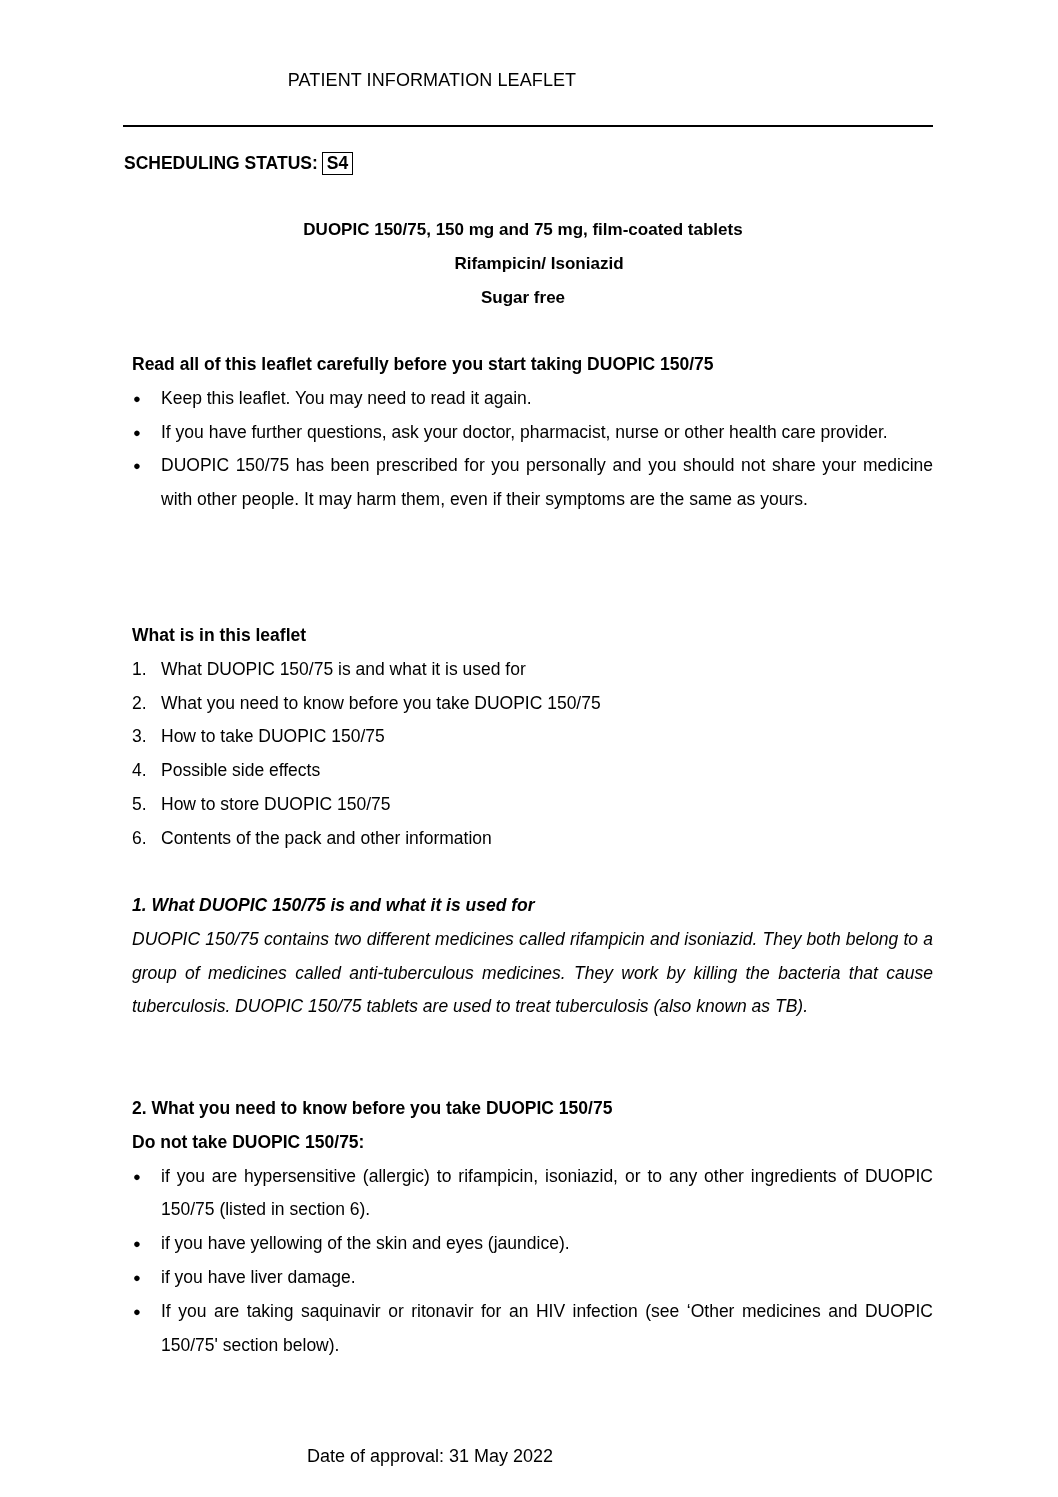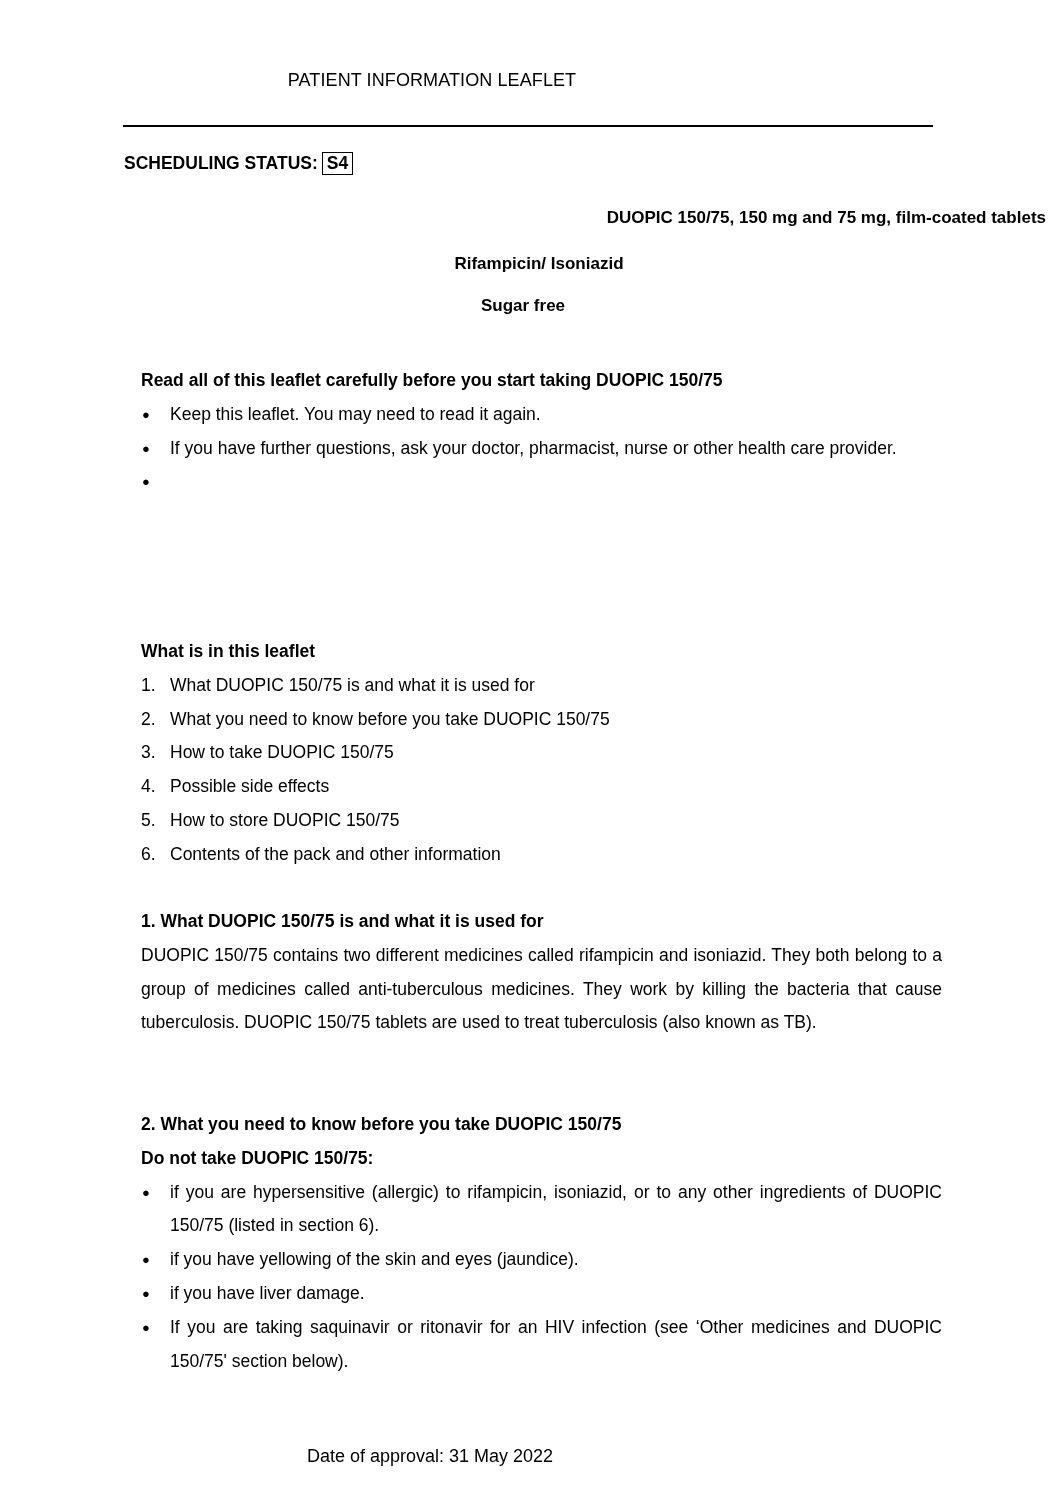--- a/index.html
+++ b/index.html
@@ -5,59 +5,59 @@
   html, body { margin: 0; padding: 0; background: #ffffff; }
   body { width: 1058px; height: 1497px; position: relative; overflow: hidden;
          font-family: "Liberation Sans", sans-serif; color: #000; font-size: 17.5px; }
   .abs { position: absolute; }
   .header { left: 0; width: 864px; top: 70px; text-align: center; font-size: 18px; letter-spacing: 0.1px; }
   .rule { left: 123px; width: 810px; top: 125px; height: 2px; background: #000; }
   .sched { left: 124px; top: 152px; font-weight: bold; font-size: 17.5px; }
   .sched .box { display: inline-block; border: 1.3px solid #000; padding: 0 4px; line-height: 21px; margin-left: 4px; }
   .center { left: 0; width: 1046px; text-align: center; font-weight: bold; font-size: 17px; }
   .bold { font-weight: bold; }
-  .body-block { left: 141px; width: 801px; line-height: 33.8px; margin-top: 16px; }
+  .body-block { left: 132px; width: 801px; line-height: 33.8px; }
   .item { position: relative; padding-left: 29px; text-align: justify; }
   .bullet { position: absolute; left: 1px; top: 0; font-size: 13px; }
   .num { position: absolute; left: 0; top: 0; }
   .para { text-align: justify; }
   .footer { left: 0; width: 860px; top: 1446px; text-align: center; font-size: 18px; }
 </style>
 </head>
 <body>
 
 <div class="abs header">PATIENT INFORMATION LEAFLET</div>
 <div class="abs rule"></div>
 
 <div class="abs sched">
   <span>SCHEDULING STATUS:</span><span class="box">S4</span>
 </div>
 
-<div class="abs center" style="top:208px;text-align:right;">DUOPIC 150/75, 150 mg and 75 mg, film-coated tablets</div>
+<div class="abs center" style="top:220px;">DUOPIC 150/75, 150 mg and 75 mg, film-coated tablets</div>
 <div class="abs center" style="top:254px;padding-left:16px;">Rifampicin/ Isoniazid</div>
-<div class="abs center" style="top:296px;">Sugar free</div>
+<div class="abs center" style="top:288px;">Sugar free</div>
 
 <div class="abs body-block" style="top:348px;">
   <div class="bold">Read all of this leaflet carefully before you start taking DUOPIC 150/75</div>
   <div class="item"><span class="bullet">●</span><span>Keep this leaflet. You may need to read it again.</span></div>
   <div class="item"><span class="bullet">●</span><span>If you have further questions, ask your doctor, pharmacist, nurse or other health care provider.</span></div>
-  <div class="item"><span class="bullet">●</span></div>
+  <div class="item"><span class="bullet">●</span><span>DUOPIC 150/75 has been prescribed for you personally and you should not share your medicine with other people.  It may harm them, even if their symptoms are the same as yours.</span></div>
 </div>
 
 <div class="abs body-block" style="top:619px;">
   <div class="bold">What is in this leaflet</div>
   <div class="item"><span class="num">1.</span><span>What DUOPIC 150/75 is and what it is used for</span></div>
   <div class="item"><span class="num">2.</span><span>What you need to know before you take DUOPIC 150/75</span></div>
   <div class="item"><span class="num">3.</span><span>How to take DUOPIC 150/75</span></div>
   <div class="item"><span class="num">4.</span><span>Possible side effects</span></div>
   <div class="item"><span class="num">5.</span><span>How to store DUOPIC 150/75</span></div>
   <div class="item"><span class="num">6.</span><span>Contents of the pack and other information</span></div>
 </div>
 
-<div class="abs body-block" style="top:889px;">
+<div class="abs body-block" style="top:889px;font-style:italic;">
   <div class="bold">1. What DUOPIC 150/75 is and what it is used for</div>
   <div class="para">DUOPIC 150/75 contains two different medicines called rifampicin and isoniazid. They both belong to a group of medicines called anti-tuberculous medicines. They work by killing the bacteria that cause tuberculosis. DUOPIC 150/75 tablets are used to treat tuberculosis (also known as TB).</div>
 </div>
 
 <div class="abs body-block" style="top:1092px;">
   <div class="bold">2. What you need to know before you take DUOPIC 150/75</div>
   <div class="bold">Do not take DUOPIC 150/75:</div>
   <div class="item"><span class="bullet">●</span><span>if you are hypersensitive (allergic) to rifampicin, isoniazid, or to any other ingredients of DUOPIC 150/75 (listed in section 6).</span></div>
   <div class="item"><span class="bullet">●</span><span>if you have yellowing of the skin and eyes (jaundice).</span></div>
   <div class="item"><span class="bullet">●</span><span>if you have liver damage.</span></div>

